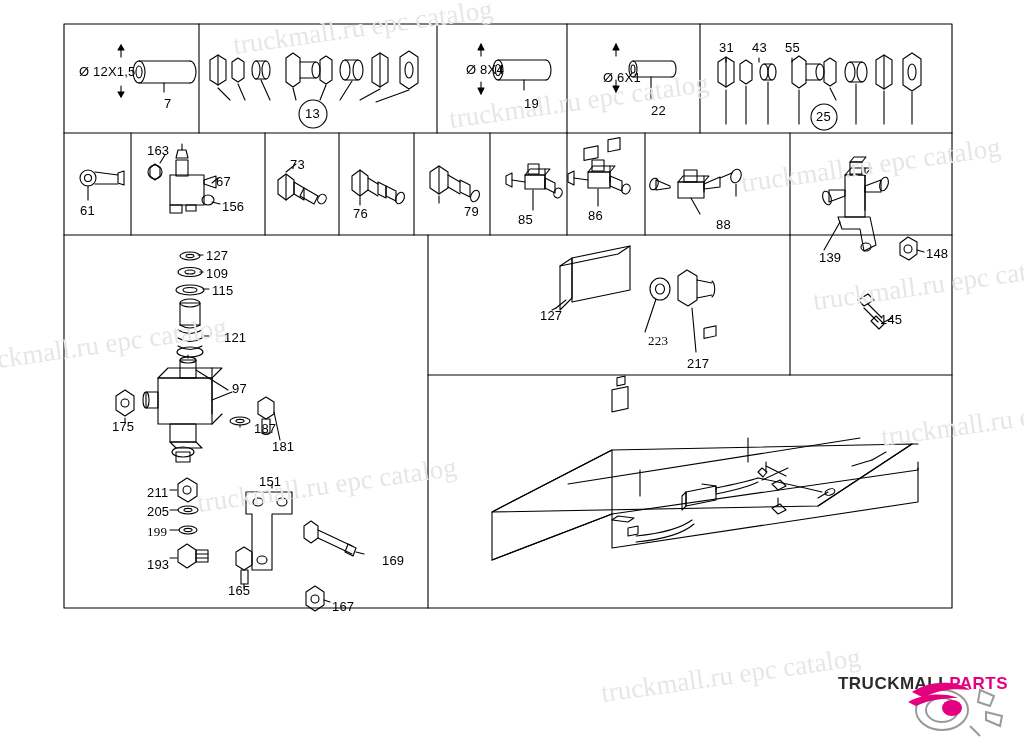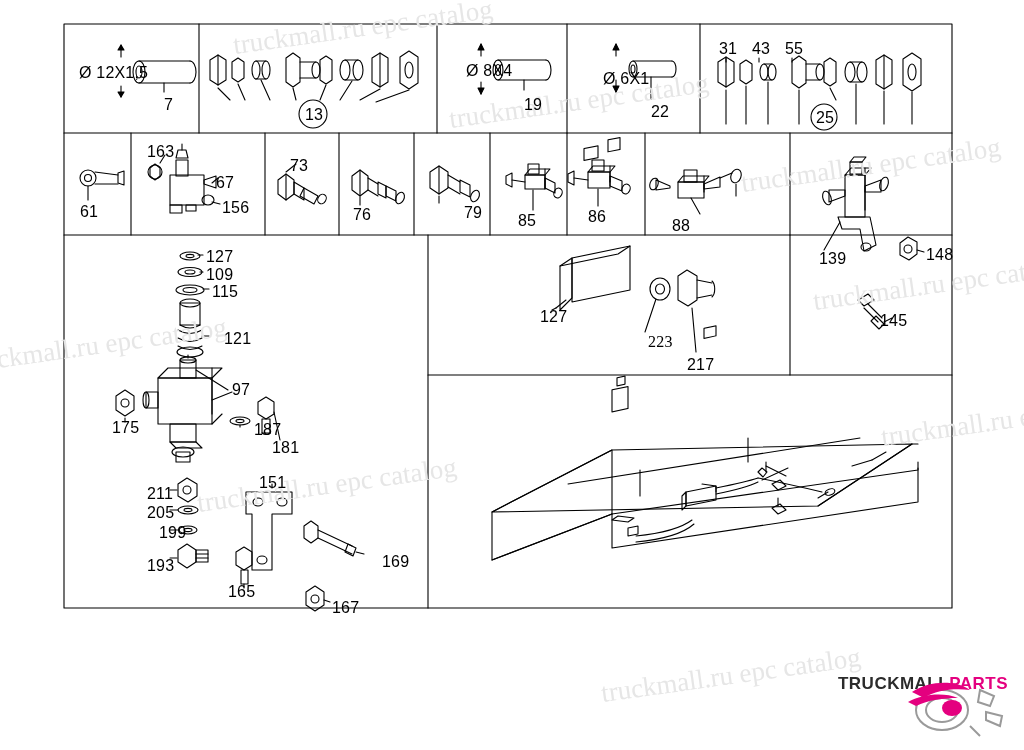--- a/index.html
+++ b/index.html
@@ -25,21 +25,21 @@
     color: #e6e6e6;
     font-family: "Liberation Serif", serif;
     font-size: 27px;
     white-space: nowrap;
     pointer-events: none;
     user-select: none;
   }
   .lbl {
     position: absolute;
     font-family: "Liberation Sans", sans-serif;
-    font-size: 16px;
+    font-size: 13px;
     color: #000;
     white-space: nowrap;
     letter-spacing: 0.2px;
   }
   .diag-svg {
     position: absolute;
     left: 0; top: 0;
   }
   #brand {
     position: absolute;
@@ -507,36 +507,36 @@
 
   <div class="lbl" style="left:80px; top:203px;">61</div>
   <div class="lbl" style="left:147px; top:143px;">163</div>
   <div class="lbl" style="left:216px; top:174px;">67</div>
   <div class="lbl" style="left:222px; top:199px;">156</div>
   <div class="lbl" style="left:290px; top:157px;">73</div>
   <div class="lbl" style="left:353px; top:206px;">76</div>
   <div class="lbl" style="left:430px; top:204px;margin-left:34px;">79</div>
   <div class="lbl" style="left:518px; top:212px;">85</div>
   <div class="lbl" style="left:588px; top:208px;">86</div>
-  <div class="lbl" style="left:672px; top:217px;">88</div>
+  <div class="lbl" style="left:716px; top:217px;">88</div>
   <div class="lbl" style="left:819px; top:250px;">139</div>
   <div class="lbl" style="left:926px; top:246px;">148</div>
   <div class="lbl" style="left:880px; top:312px;">145</div>
 
   <div class="lbl" style="left:206px; top:248px;">127</div>
   <div class="lbl" style="left:206px; top:266px;">109</div>
   <div class="lbl" style="left:212px; top:283px;">115</div>
   <div class="lbl" style="left:212px; top:330px;margin-left:12px;">121</div>
   <div class="lbl" style="left:232px; top:381px;">97</div>
   <div class="lbl" style="left:112px; top:419px;">175</div>
   <div class="lbl" style="left:230px; top:421px;margin-left:24px;">187</div>
   <div class="lbl" style="left:272px; top:439px;">181</div>
   <div class="lbl" style="left:147px; top:485px;">211</div>
   <div class="lbl" style="left:147px; top:504px;">205</div>
-  <div class="lbl" style="left:159px; top:524px;">199</div>
+  <div class="lbl" style="left:147px; top:524px;font-family:Liberation Serif, serif;">199</div>
   <div class="lbl" style="left:147px; top:557px;">193</div>
   <div class="lbl" style="left:259px; top:474px;">151</div>
   <div class="lbl" style="left:228px; top:583px;">165</div>
   <div class="lbl" style="left:382px; top:553px;">169</div>
   <div class="lbl" style="left:332px; top:599px;">167</div>
 
   <div class="lbl" style="left:540px; top:308px;">127</div>
   <div class="lbl" style="left:648px; top:333px;font-family:Liberation Serif, serif;">223</div>
   <div class="lbl" style="left:687px; top:356px;">217</div>
 

